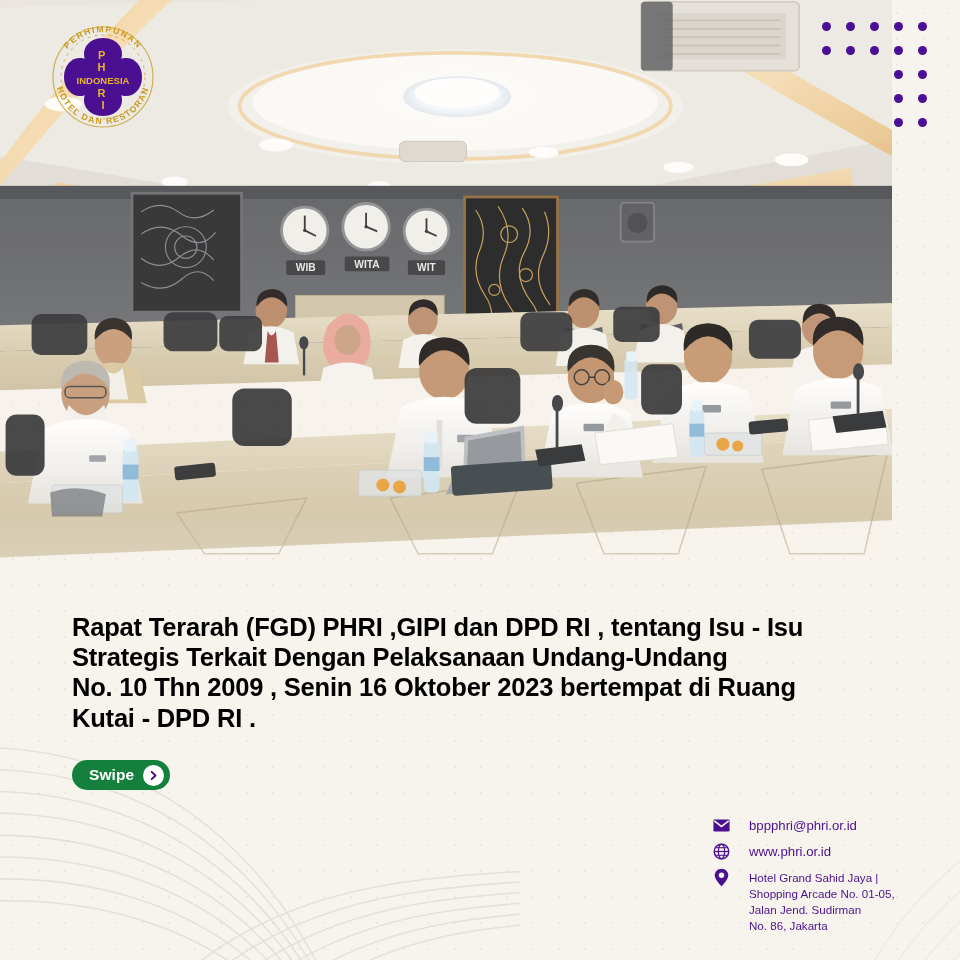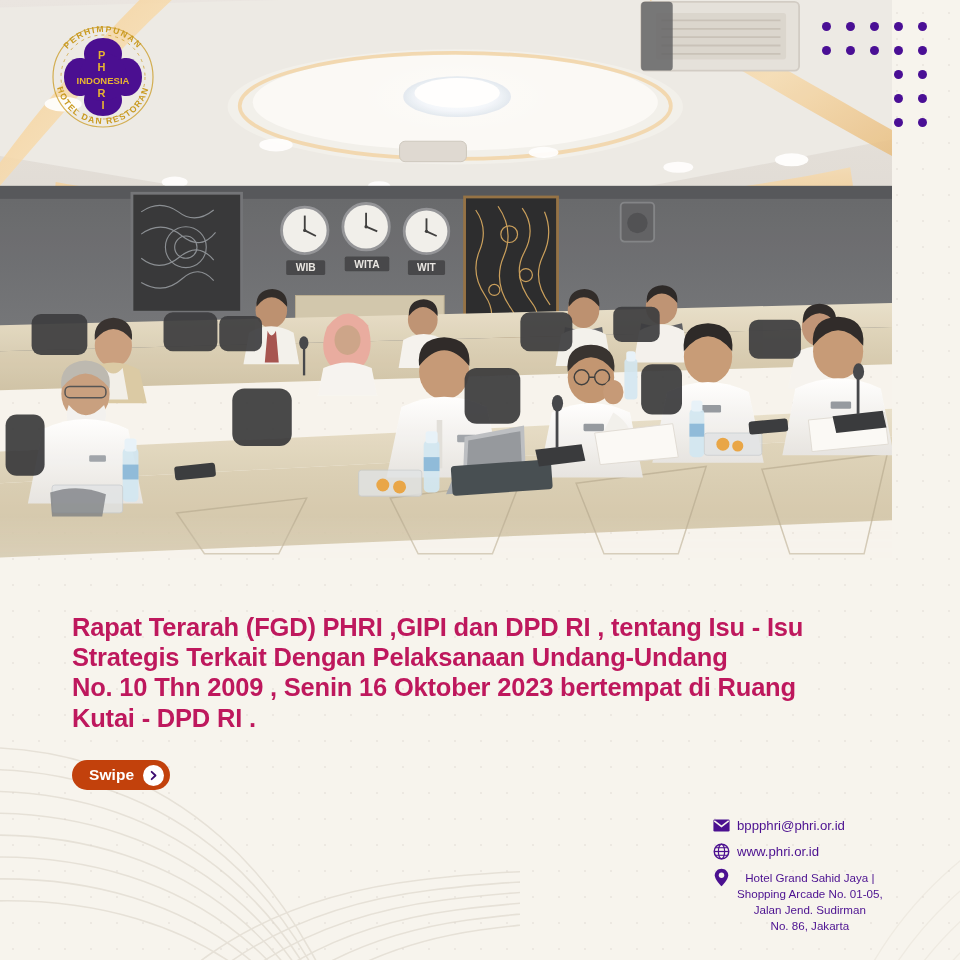--- a/index.html
+++ b/index.html
@@ -46,47 +46,47 @@
   }
   .photo { position:absolute; inset:0; }
 
   
   .headline {
     position:absolute; left:72px; top:612px; width:830px;
     font-size:25.5px;
     font-weight:bold;
     line-height:1.185;
     letter-spacing:-.2px;
-    color:#be185d;
+    color:#000000;
     white-space:pre-line;
   }
 
   
   .swipe {
     position:absolute; left:72px; top:760px;
     display:inline-flex; align-items:center; gap:9px;
     height:30px; padding:0 6px 0 17px;
-    background:#c2410c; border-radius:18px;
+    background:#15803d; border-radius:18px;
     cursor:pointer;
   }
   .swipe-label { color:#fff; font-size:15.5px; font-weight:bold; letter-spacing:.1px; }
   .swipe-arrow {
     width:21px; height:21px; border-radius:50%;
     background:#fff; display:flex; align-items:center; justify-content:center;
   }
 
   
   .contact {
     position:absolute; right:22px; top:816px;
     width:226px;
     color:#4b1090;
     font-size:13.2px;
     line-height:1.33;
   }
-  .c-row { display:flex; align-items:flex-start; gap:6px; margin-bottom:7px;text-align:center; }
+  .c-row { display:flex; align-items:flex-start; gap:18px; margin-bottom:7px; }
   .c-row:last-child { margin-bottom:0; }
   .c-ico { width:19px; min-width:19px; height:19px; display:flex; align-items:center; justify-content:center; }
   .c-txt { padding-top:1px; }
   .c-addr { font-size:11.6px; line-height:1.38; white-space:pre-line; padding-top:2px; }
 
   
   .dotgrid { position:absolute; right:18px; top:22px; }
   .dotgrid .d { position:absolute; width:9px; height:9px; border-radius:50%; background:#4a0f95; }
 
   

